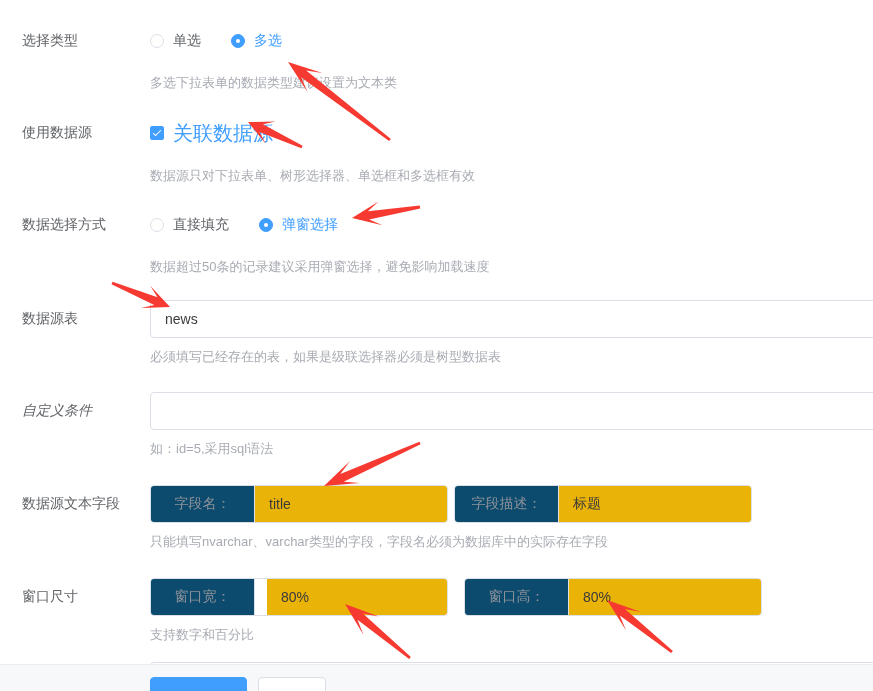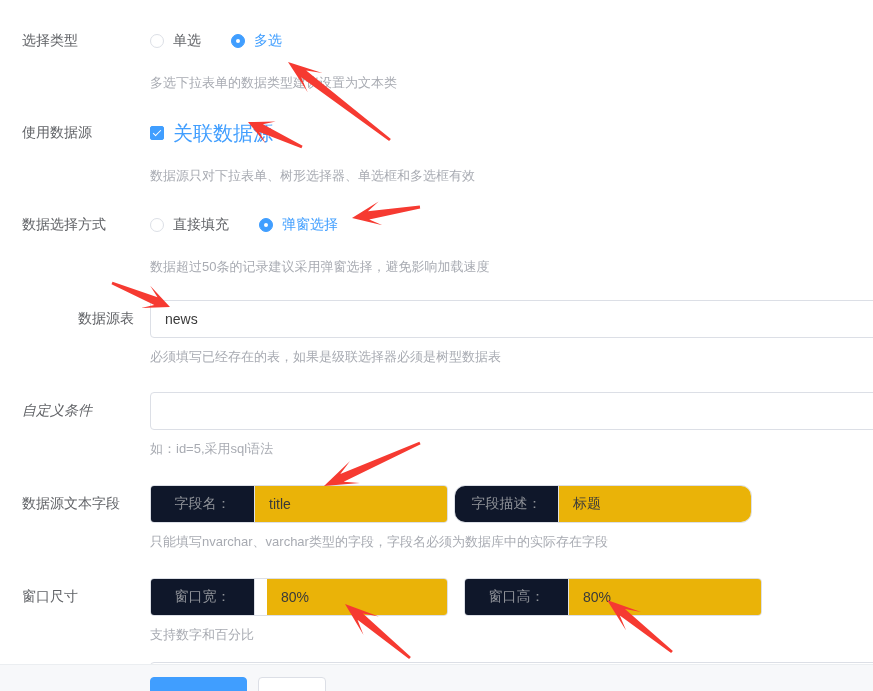--- a/index.html
+++ b/index.html
@@ -172,21 +172,21 @@
     display: flex;
     align-items: stretch;
     height: 38px;
     border: 1px solid #dcdfe6;
     border-radius: 4px;
     background: #ffffff;
     box-sizing: border-box;
     overflow: hidden;
   }
   .ig-prepend {
-    background: #0f172a;
+    background: #0c4a6e;
     border-right: 1px solid #dcdfe6;
     color: #909399;
     font-size: 14px;
     display: flex;
     align-items: center;
     justify-content: center;
     padding: 0 12px;
     white-space: nowrap;
     box-sizing: border-box;
   }
@@ -316,21 +316,21 @@
         <div class="radio-item checked">
           <span class="radio-circle"></span>
           <span class="radio-label">弹窗选择</span>
         </div>
       </div>
       <div class="hint" style="margin-top:22px;">数据超过50条的记录建议采用弹窗选择，避免影响加载速度</div>
     </div>
   </div>
 
   <div class="form-row" style="top:300px;">
-    <div class="row-label" style="top:8px;text-align:right;">数据源表</div>
+    <div class="row-label" style="top:8px;">数据源表</div>
     <div class="row-content">
       <div class="input" style="width:760px;">
         <span class="value">news</span>
       </div>
       <div class="hint" style="margin-top:10px;">必须填写已经存在的表，如果是级联选择器必须是树型数据表</div>
     </div>
   </div>
 
   <div class="form-row" style="top:392px;">
     <div class="row-label" style="top:8px;font-style:italic;">自定义条件</div>
@@ -345,21 +345,21 @@
   <div class="form-row" style="top:485px;">
     <div class="row-label" style="top:8px;">数据源文本字段</div>
     <div class="row-content">
       <div class="input-pair">
         <div class="input-group" style="width:298px;">
           <div class="ig-prepend" style="width:104px;">字段名：</div>
           <div class="ig-input">
             <span>title</span>
           </div>
         </div>
-        <div class="input-group" style="width:298px;margin-left:6px;border-radius:11px;">
+        <div class="input-group" style="width:298px;margin-left:6px;">
           <div class="ig-prepend" style="width:104px;">字段描述：</div>
           <div class="ig-input">
             <span>标题</span>
           </div>
         </div>
       </div>
       <div class="hint" style="margin-top:10px;">只能填写nvarchar、varchar类型的字段，字段名必须为数据库中的实际存在字段</div>
     </div>
   </div>
 

